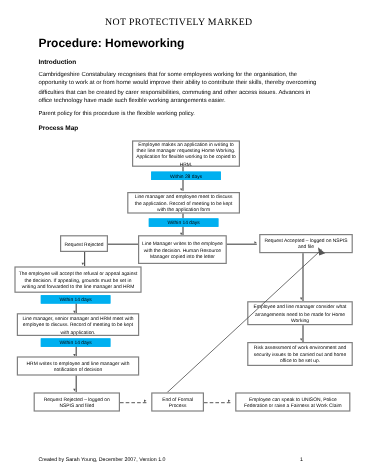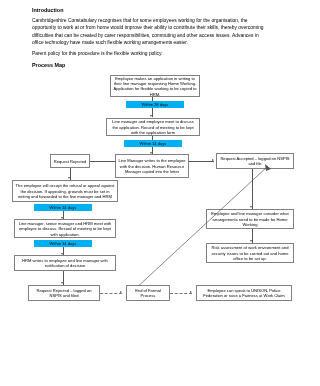--- a/index.html
+++ b/index.html
@@ -102,20 +102,22 @@
     font-size:4.4px;
   }
   .footer .cr{position:absolute;left:32px;top:0;}
   .footer .pg{position:absolute;left:250px;top:0;}
 </style>
 </head>
 <body>
 
 <div class="page">
 
+  <div class="hdr">NOT PROTECTIVELY MARKED</div>
+  <div class="title">Procedure: Homeworking</div>
   <div class="sub">Introduction</div>
   <div class="para">Cambridgeshire Constabulary recognises that for some employees working for the organisation, the opportunity to work at or from home would improve their ability to contribute their skills, thereby overcoming difficulties that can be created by carer responsibilities, commuting and other access issues. Advances in office technology have made such flexible working arrangements easier.</div>
   <div class="para2">Parent policy for this procedure is the flexible working policy.</div>
   <div class="sub2">Process Map</div>
 
   <div class="map">
 
     <div class="box" style="left:110px;top:5px;width:90px;height:22px;">Employee makes an application in writing to their line manager requesting Home Working. Application for flexible working to be copied to HRM.</div>
     <div class="vline" style="left:152px;top:27px;height:4px;"></div>
     <div class="bar" style="left:126px;top:31px;width:58px;height:7px;">Within 28 days</div>

